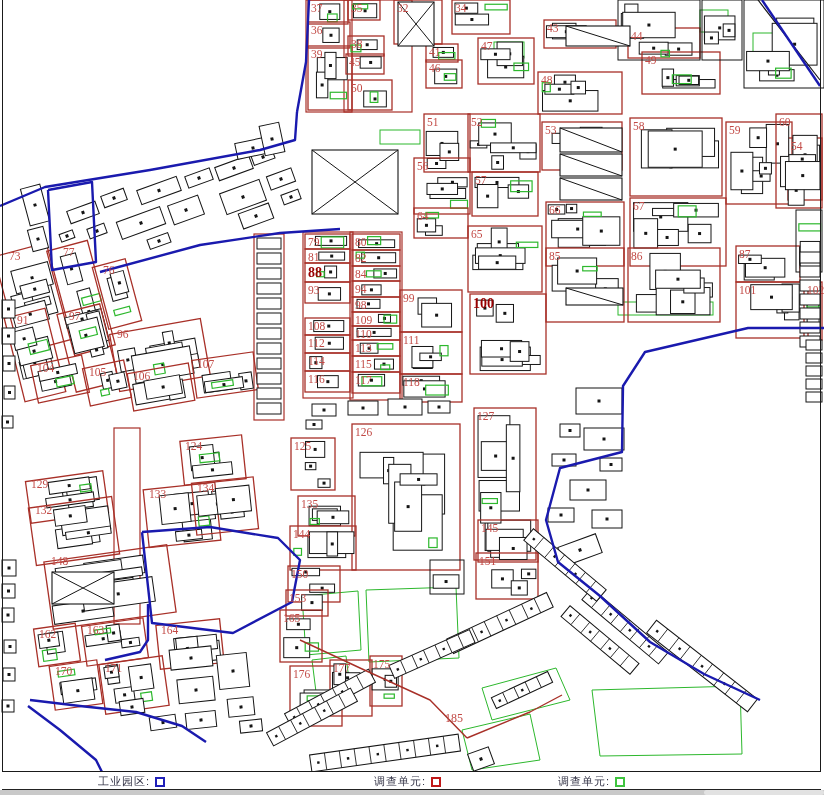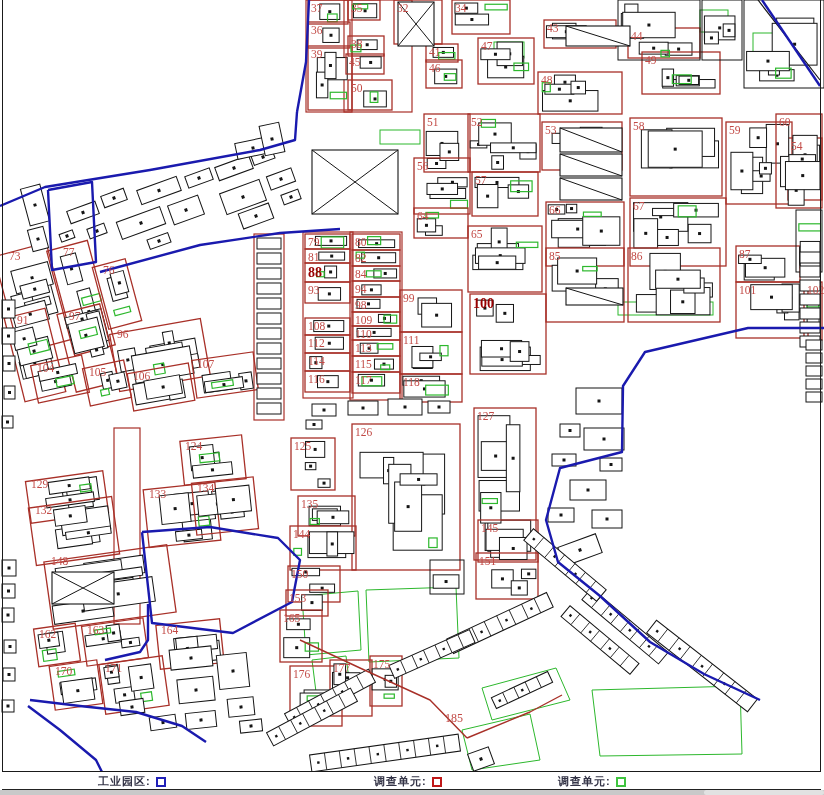--- a/index.html
+++ b/index.html
@@ -5,21 +5,21 @@
   html,body{margin:0;padding:0;background:#ffffff;}
   .page{position:relative;width:824px;height:795px;background:#ffffff;overflow:hidden;
         font-family:"Liberation Sans",sans-serif;}
   .frame-left,.frame-right{position:absolute;top:0;width:1px;height:789px;background:#1a1a1a;}
   .frame-left{left:2px;}
   .frame-right{left:820px;}
   #map{position:absolute;left:0;top:0;}
   .map-bottom-line{position:absolute;left:2px;top:771px;width:819px;height:1px;background:#1a1a1a;}
   .legend-row{position:absolute;left:2px;top:772px;width:819px;height:17px;background:#ffffff;}
   .legend-item{position:absolute;top:2px;display:flex;align-items:center;gap:5px;
-               font-size:11px;color:#333346;letter-spacing:1px;font-weight:bold;}
+               font-size:11px;color:#333346;letter-spacing:1px;}
   .legend-swatch{width:10px;height:10px;background:#ffffff;border:2px solid #000;box-sizing:border-box;}
   .legend-line{position:absolute;left:2px;top:789px;width:819px;height:1px;background:#222;}
   .scrollbar{position:absolute;left:0;top:790px;width:824px;height:5px;background:#c9c9c9;}
   .scrollbar .cap{position:absolute;right:0;top:0;width:120px;height:5px;background:#e2e2e2;border-radius:3px;}
   text{font-family:"Liberation Serif","DejaVu Serif",serif;}
 </style>
 </head>
 <body>
 
 <div class="page">

